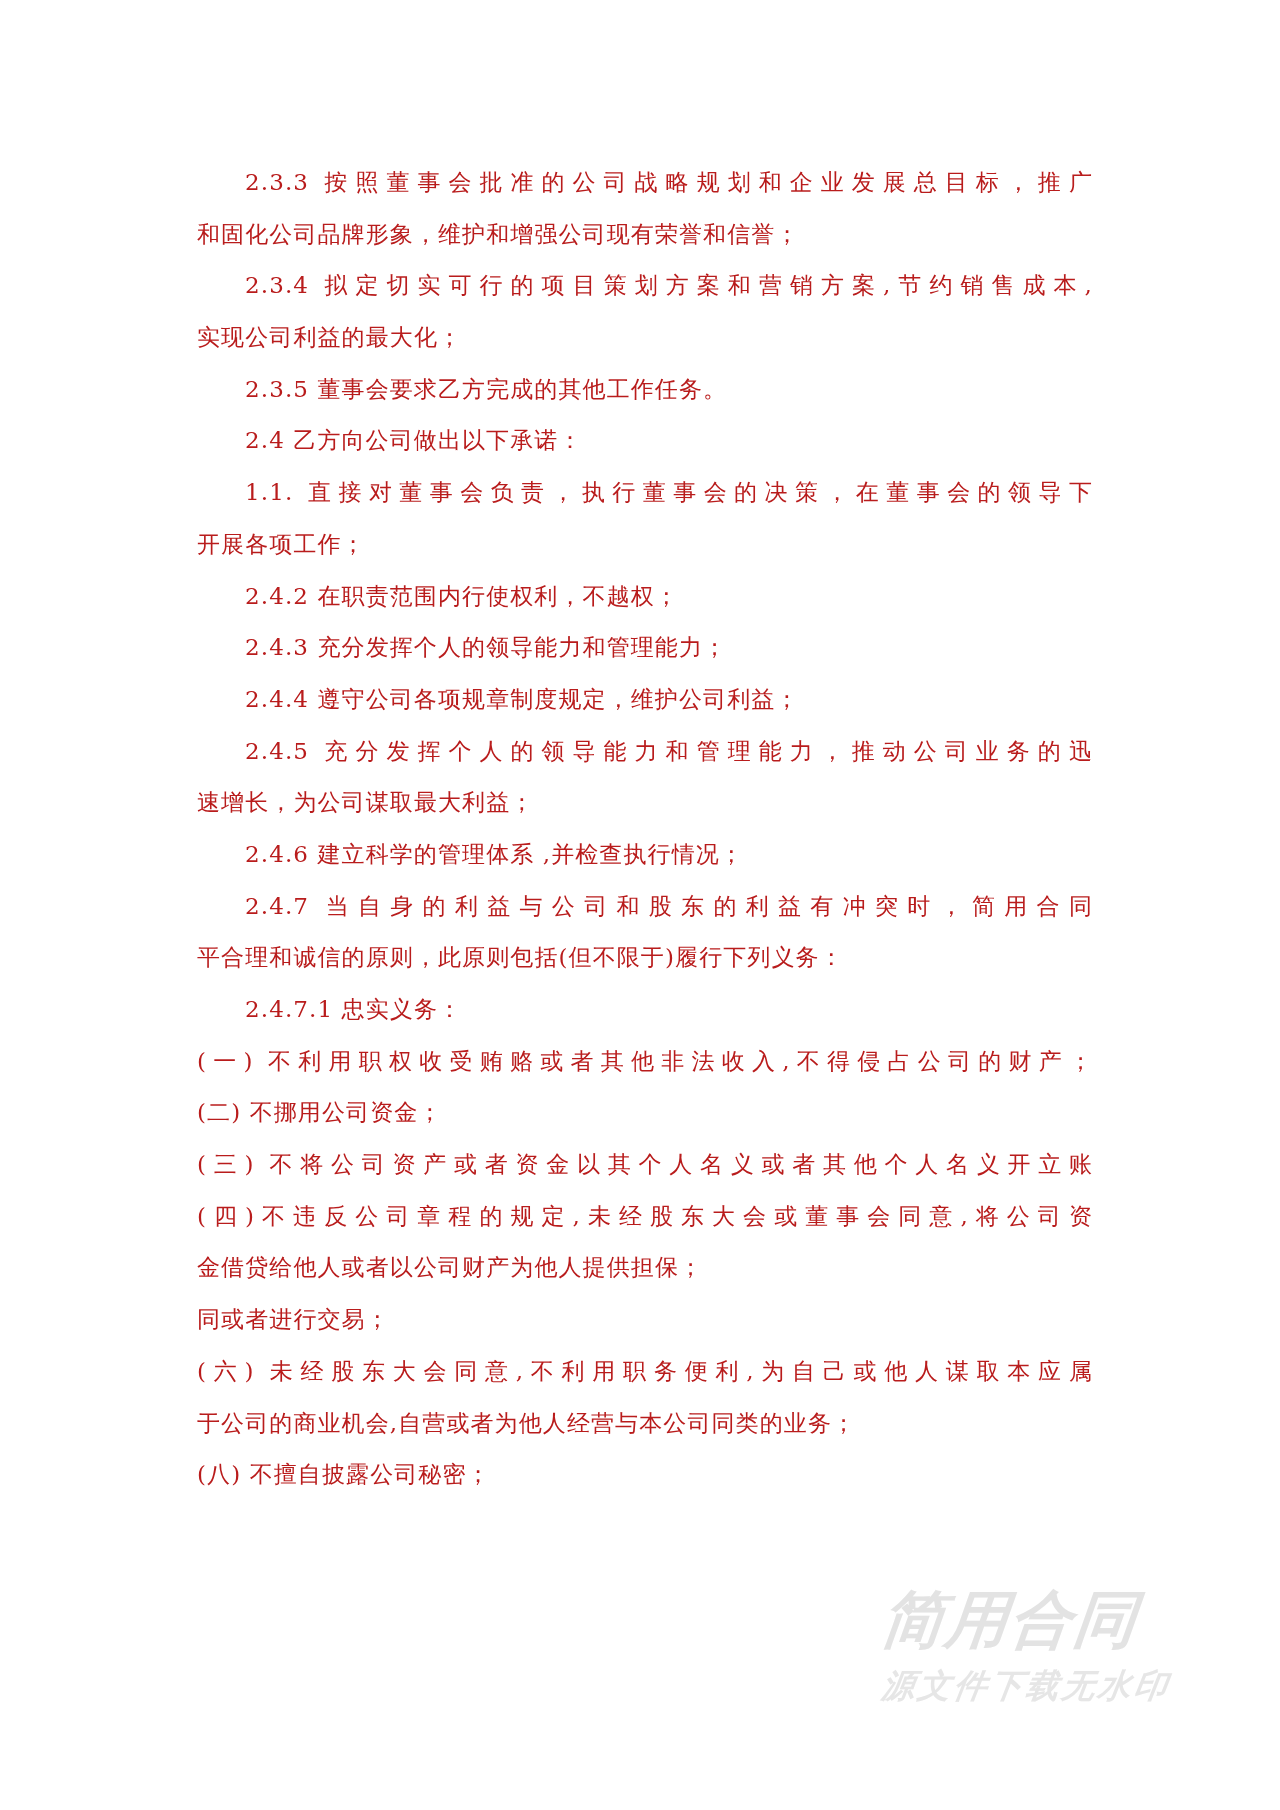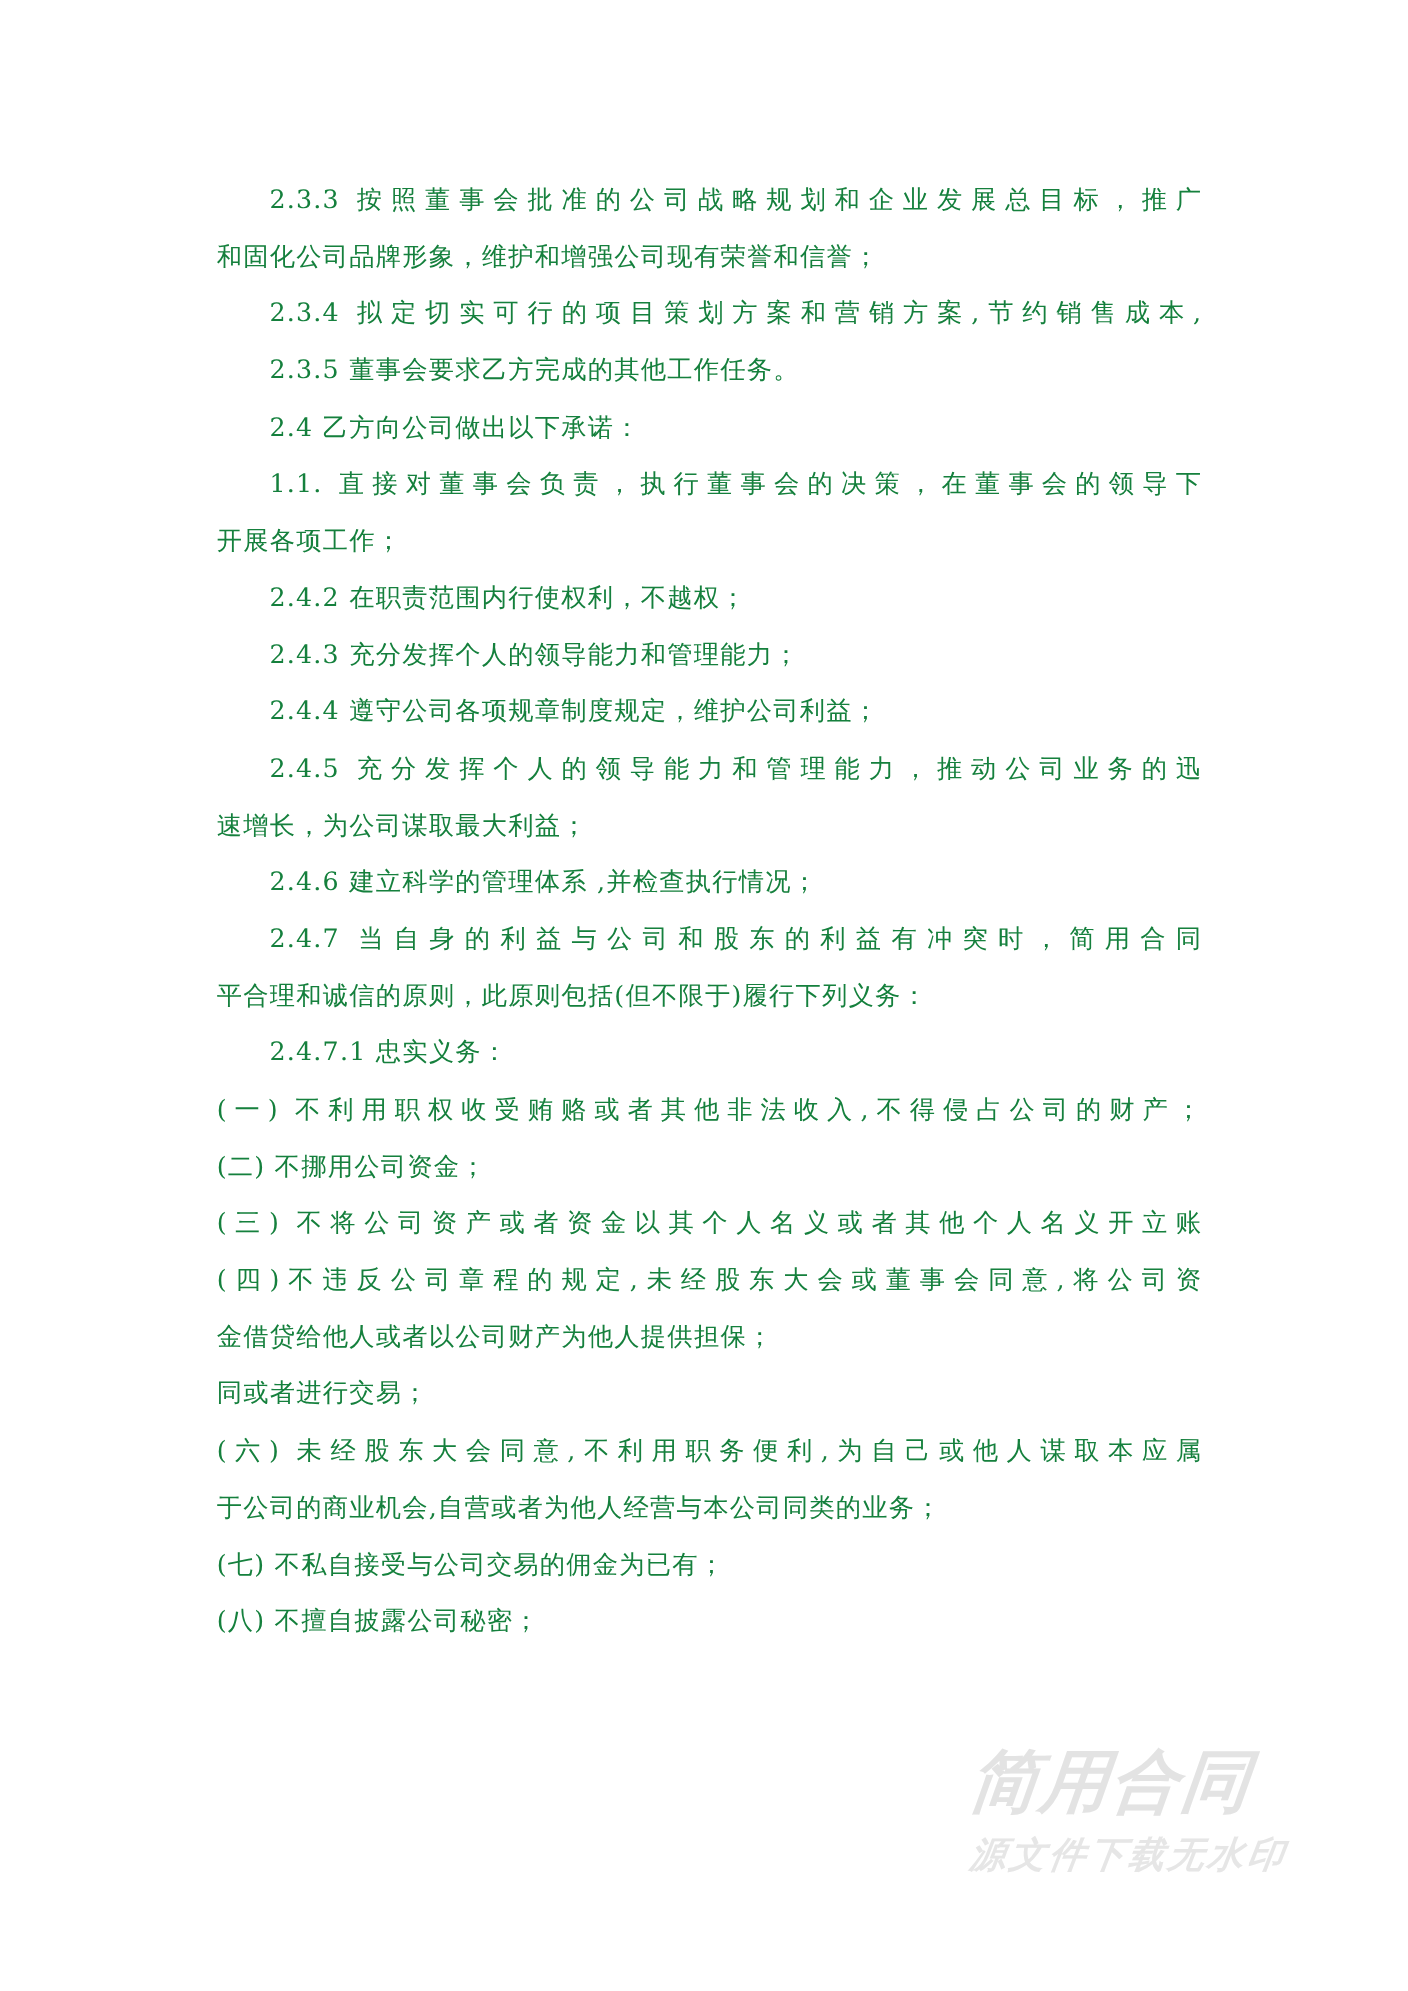--- a/index.html
+++ b/index.html
@@ -26,21 +26,21 @@
       left: 197px;
       top: 157px;
       width: 900px;
     }
     .line {
       position: relative;
       height: 51.7px;
       line-height: 51.7px;
       font-family: "DejaVu Serif", "Liberation Serif", serif;
       font-size: 23px;
-      color: #15803d;
+      color: #b91c1c;
       white-space: nowrap;
       letter-spacing: 1.1px;
     }
     .line.indent {
       padding-left: 48px;
     }
     .line.justify-full {
       width: 896px;
       text-align: justify;
       text-align-last: justify;
@@ -79,20 +79,21 @@
     }
   </style>
 </head>
 <body>
 
 <div class="page">
   <div class="doc-body">
     <div class="line indent justify-full">2.3.3 按照董事会批准的公司战略规划和企业发展总目标，推广</div>
     <div class="line">和固化公司品牌形象，维护和增强公司现有荣誉和信誉；</div>
     <div class="line indent justify-full">2.3.4 拟定切实可行的项目策划方案和营销方案,节约销售成本,</div>
+    <div class="line">实现公司利益的最大化；</div>
     <div class="line indent">2.3.5  董事会要求乙方完成的其他工作任务。</div>
     <div class="line indent">2.4 乙方向公司做出以下承诺：</div>
     <div class="line indent justify-full">1.1. 直接对董事会负责，执行董事会的决策，在董事会的领导下</div>
     <div class="line">开展各项工作；</div>
     <div class="line indent">2.4.2 在职责范围内行使权利，不越权；</div>
     <div class="line indent">2.4.3 充分发挥个人的领导能力和管理能力；</div>
     <div class="line indent">2.4.4 遵守公司各项规章制度规定，维护公司利益；</div>
     <div class="line indent justify-full">2.4.5 充分发挥个人的领导能力和管理能力，推动公司业务的迅</div>
     <div class="line">速增长，为公司谋取最大利益；</div>
     <div class="line indent">2.4.6 建立科学的管理体系 ,并检查执行情况；</div>
@@ -100,21 +101,20 @@
     <div class="line">平合理和诚信的原则，此原则包括(但不限于)履行下列义务：</div>
     <div class="line indent">2.4.7.1 忠实义务：</div>
     <div class="line justify-full">(一) 不利用职权收受贿赂或者其他非法收入,不得侵占公司的财产；</div>
     <div class="line">(二) 不挪用公司资金；</div>
     <div class="line justify-full">(三) 不将公司资产或者资金以其个人名义或者其他个人名义开立账</div>
     <div class="line justify-full">(四)不违反公司章程的规定,未经股东大会或董事会同意,将公司资</div>
     <div class="line">金借贷给他人或者以公司财产为他人提供担保；</div>
     <div class="line">同或者进行交易；</div>
     <div class="line justify-full">(六) 未经股东大会同意,不利用职务便利,为自己或他人谋取本应属</div>
     <div class="line">于公司的商业机会,自营或者为他人经营与本公司同类的业务；</div>
-    <div class="line">(七) 不私自接受与公司交易的佣金为已有；</div>
     <div class="line">(八) 不擅自披露公司秘密；</div>
   </div>
 
   <div class="watermark">
     <div class="wm-title">简用合同</div>
     <div class="wm-sub">源文件下载无水印</div>
   </div>
 </div>
 
 </body></html>

